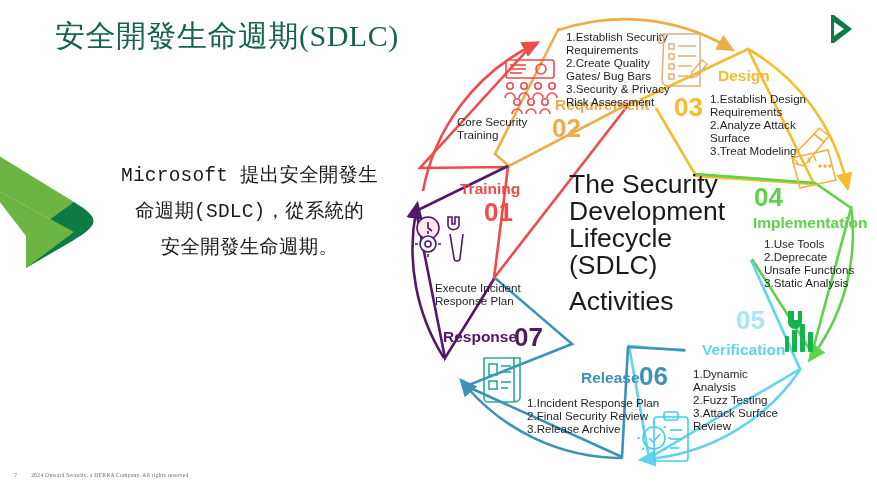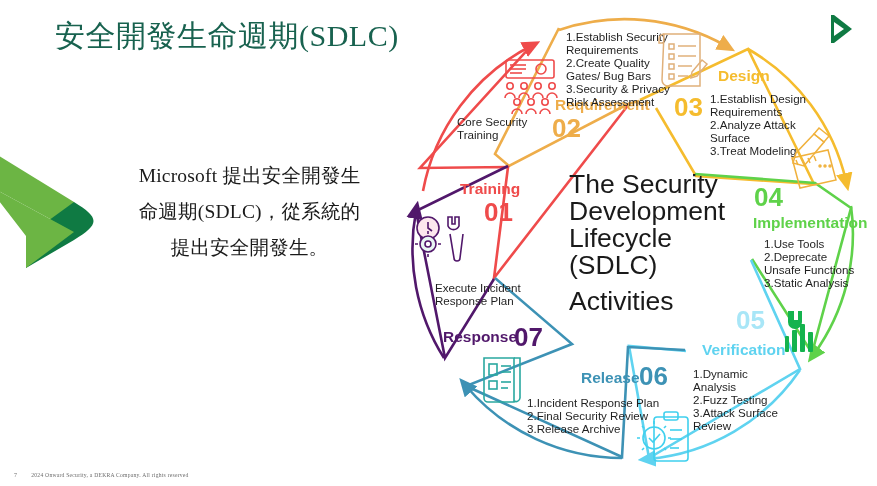--- a/index.html
+++ b/index.html
@@ -27,21 +27,21 @@
   .chevron-left { position:absolute; left:-4px; top:140px; width:132px; height:130px; }
 
   
   .body-text {
     position:absolute; left:117px; top:158px; width:265px;
     font-family:"Liberation Serif", serif;
     font-size:19.5px; line-height:1.85;
     color:#1a1a1a;
     letter-spacing:0.2px;
   }
-  .body-text span { display:block; }
+  .body-text span { display:block;font-family:Liberation Mono, monospace; }
 
   
   .logo-tr { position:absolute; right:17px; top:8px; width:42px; height:42px; }
 
   
   .diagram { position:absolute; left:396px; top:6px; width:481px; height:476px; }
 
   
   .footer {
     position:absolute; left:14px; bottom:8px;
@@ -73,21 +73,21 @@
 
   <svg class="chevron-left" viewBox="0 0 132 130">
     <path d="M-10 8 L78 62 L78 92 L-10 44 Z" fill="#6cb544"></path>
     <path d="M78 62 C 104 78, 104 84, 78 100 L30 128 L30 96 L56 78 Z" fill="#0f7a43"></path>
     <path d="M-10 44 L78 92 L30 128 L30 96 Z" fill="#6cb544"></path>
   </svg>
 
   <div class="body-text">
     <span>Microsoft 提出安全開發生</span>
     <span>命週期(SDLC)，從系統的</span>
-    <span>提出安全開發生。</span>
+    <span>安全開發生命週期。</span>
   </div>
 
   <svg class="diagram" viewBox="0 0 481 476">
 
     <defs>
       <marker id="ah-red" markerWidth="7" markerHeight="7" refX="3" refY="3.2" orient="auto">
         <path d="M0,0 L7,3.2 L0,6.4 Z" fill="#ef4b4b"></path>
       </marker>
       <marker id="ah-org" markerWidth="7" markerHeight="7" refX="3" refY="3.2" orient="auto">
         <path d="M0,0 L7,3.2 L0,6.4 Z" fill="#eead4a"></path>

